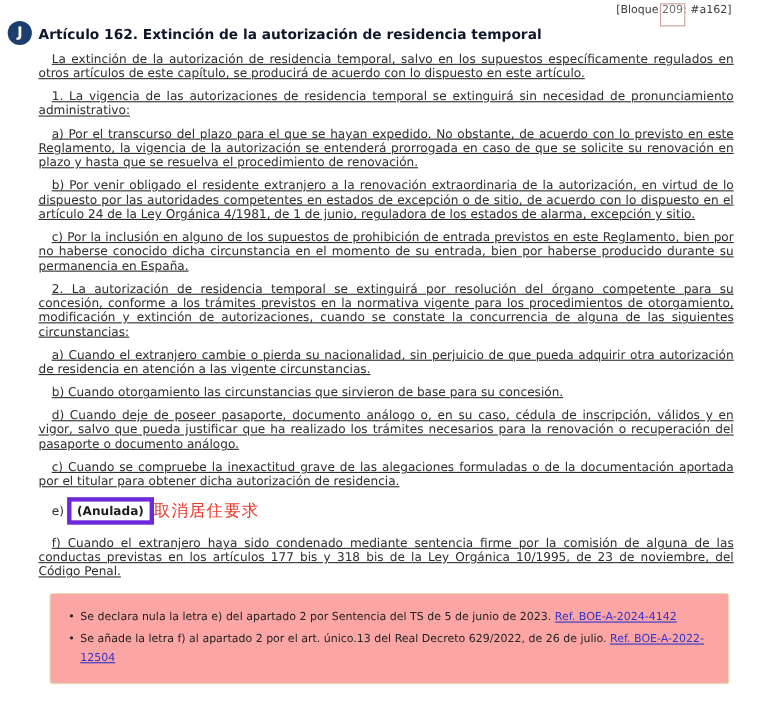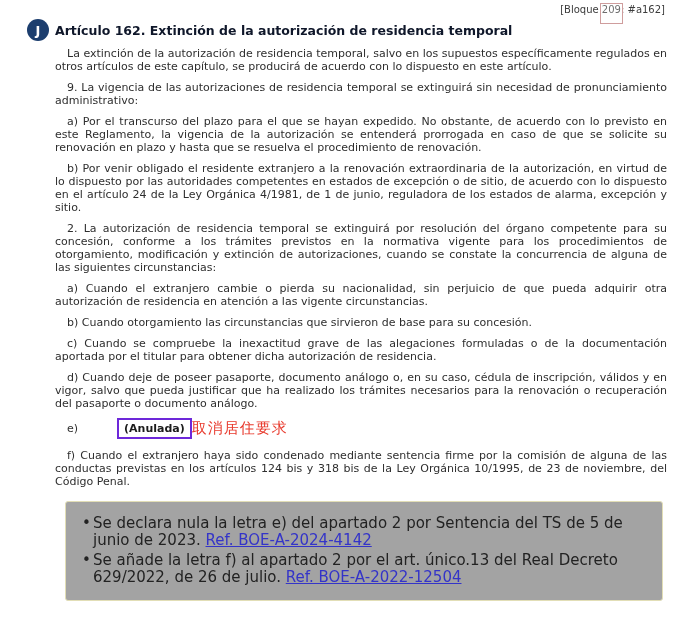--- a/index.html
+++ b/index.html
@@ -4,21 +4,21 @@
 <style>
   * { box-sizing: border-box; }
   html,body { margin:0; padding:0; }
   body {
     width:700px; height:642px;
     background:#ffffff;
     font-family:"DejaVu Sans", sans-serif;
     color:#2e2e2e;
     overflow:hidden;
   }
-  .page { position:relative; padding:2px 33px 0 55px; }
+  .page { position:relative; padding:2px 33px 0 35px; }
 
   .block-ref {
     text-align:right;
     font-size:10px;
     color:#3c3c3c;
     margin:2px 2px 4px 0;
     height:13px;
   }
   .ref-num { position:relative; }
   .ref-num::after {
@@ -47,52 +47,52 @@
     color:#0f172a;
     padding-top:2px;
   }
 
   .body-text p {
     font-size:11px;
     line-height:13px;
     text-align:justify;
     text-indent:12px;
     margin:0 0 8px 0;
+    text-decoration:underline;
   }
 
   .anulada-line {
     font-size:11px;
     margin:3px 0 10px 0;
     padding-left:12px;
     display:flex;
     align-items:center;
   }
   .anulada-prefix { margin-right:3px; }
   .anulada-box {
     font-weight:bold;
     color:#1c1c1c;
-    border:2px solid #6d28d9;
+    border:4px solid #6d28d9;
     padding:2px 5px;
     display:inline-block;
-    margin-left:36px;
   }
   .cn-annotation {
     color:#e8392c;
     font-size:15px;
     letter-spacing:1px;
     white-space:nowrap;
   }
 
   .notes-box {
     margin:13px 4px 0 10px;
-    background:#a3a3a3;
+    background:#fca5a5;
     border:1px solid #e2deb6;
     border-radius:3px;
     padding:10px 14px 11px 16px;
-    font-size:15px;
+    font-size:10px;
   }
   .note-item {
     position:relative;
     padding-left:11px;
     margin:3px 0;
     line-height:17px;
     color:#222222;
   }
   .note-item::before {
     content:"\2022";
@@ -112,36 +112,37 @@
 
   <div class="block-ref"><span>[Bloque </span><span class="ref-num">209</span><span>: #a162]</span></div>
 
   <div class="article-header">
     <span class="j-icon">J</span>
     <div class="article-title">Artículo 162. Extinción de la autorización de residencia temporal</div>
   </div>
 
   <div class="body-text">
     <p>La extinción de la autorización de residencia temporal, salvo en los supuestos específicamente regulados en otros artículos de este capítulo, se producirá de acuerdo con lo dispuesto en este artículo.</p>
-    <p>9. La vigencia de las autorizaciones de residencia temporal se extinguirá sin necesidad de pronunciamiento administrativo:</p>
+    <p>1. La vigencia de las autorizaciones de residencia temporal se extinguirá sin necesidad de pronunciamiento administrativo:</p>
     <p>a) Por el transcurso del plazo para el que se hayan expedido. No obstante, de acuerdo con lo previsto en este Reglamento, la vigencia de la autorización se entenderá prorrogada en caso de que se solicite su renovación en plazo y hasta que se resuelva el procedimiento de renovación.</p>
     <p>b) Por venir obligado el residente extranjero a la renovación extraordinaria de la autorización, en virtud de lo dispuesto por las autoridades competentes en estados de excepción o de sitio, de acuerdo con lo dispuesto en el artículo 24 de la Ley Orgánica 4/1981, de 1 de junio, reguladora de los estados de alarma, excepción y sitio.</p>
+    <p>c) Por la inclusión en alguno de los supuestos de prohibición de entrada previstos en este Reglamento, bien por no haberse conocido dicha circunstancia en el momento de su entrada, bien por haberse producido durante su permanencia en España.</p>
     <p>2. La autorización de residencia temporal se extinguirá por resolución del órgano competente para su concesión, conforme a los trámites previstos en la normativa vigente para los procedimientos de otorgamiento, modificación y extinción de autorizaciones, cuando se constate la concurrencia de alguna de las siguientes circunstancias:</p>
     <p>a) Cuando el extranjero cambie o pierda su nacionalidad, sin perjuicio de que pueda adquirir otra autorización de residencia en atención a las vigente circunstancias.</p>
     <p>b) Cuando otorgamiento las circunstancias que sirvieron de base para su concesión.</p>
+    <p>d) Cuando deje de poseer pasaporte, documento análogo o, en su caso, cédula de inscripción, válidos y en vigor, salvo que pueda justificar que ha realizado los trámites necesarios para la renovación o recuperación del pasaporte o documento análogo.</p>
     <p>c) Cuando se compruebe la inexactitud grave de las alegaciones formuladas o de la documentación aportada por el titular para obtener dicha autorización de residencia.</p>
-    <p>d) Cuando deje de poseer pasaporte, documento análogo o, en su caso, cédula de inscripción, válidos y en vigor, salvo que pueda justificar que ha realizado los trámites necesarios para la renovación o recuperación del pasaporte o documento análogo.</p>
 
     <div class="anulada-line">
       <span class="anulada-prefix">e)</span>
       <span class="anulada-box">(Anulada)</span>
       <span class="cn-annotation">取消居住要求</span>
     </div>
 
-    <p>f) Cuando el extranjero haya sido condenado mediante sentencia firme por la comisión de alguna de las conductas previstas en los artículos 124 bis y 318 bis de la Ley Orgánica 10/1995, de 23 de noviembre, del Código Penal.</p>
+    <p>f) Cuando el extranjero haya sido condenado mediante sentencia firme por la comisión de alguna de las conductas previstas en los artículos 177 bis y 318 bis de la Ley Orgánica 10/1995, de 23 de noviembre, del Código Penal.</p>
   </div>
 
   <div class="notes-box">
     <div class="note-item"><span>Se declara nula la letra e) del apartado 2 por Sentencia del TS de 5 de junio de 2023. </span><a class="ref-link">Ref. BOE-A-2024-4142</a></div>
     <div class="note-item"><span>Se añade la letra f) al apartado 2 por el art. único.13 del Real Decreto 629/2022, de 26 de julio. </span><a class="ref-link">Ref. BOE-A-2022-12504</a></div>
   </div>
 
 </div>
 
 </body></html>

